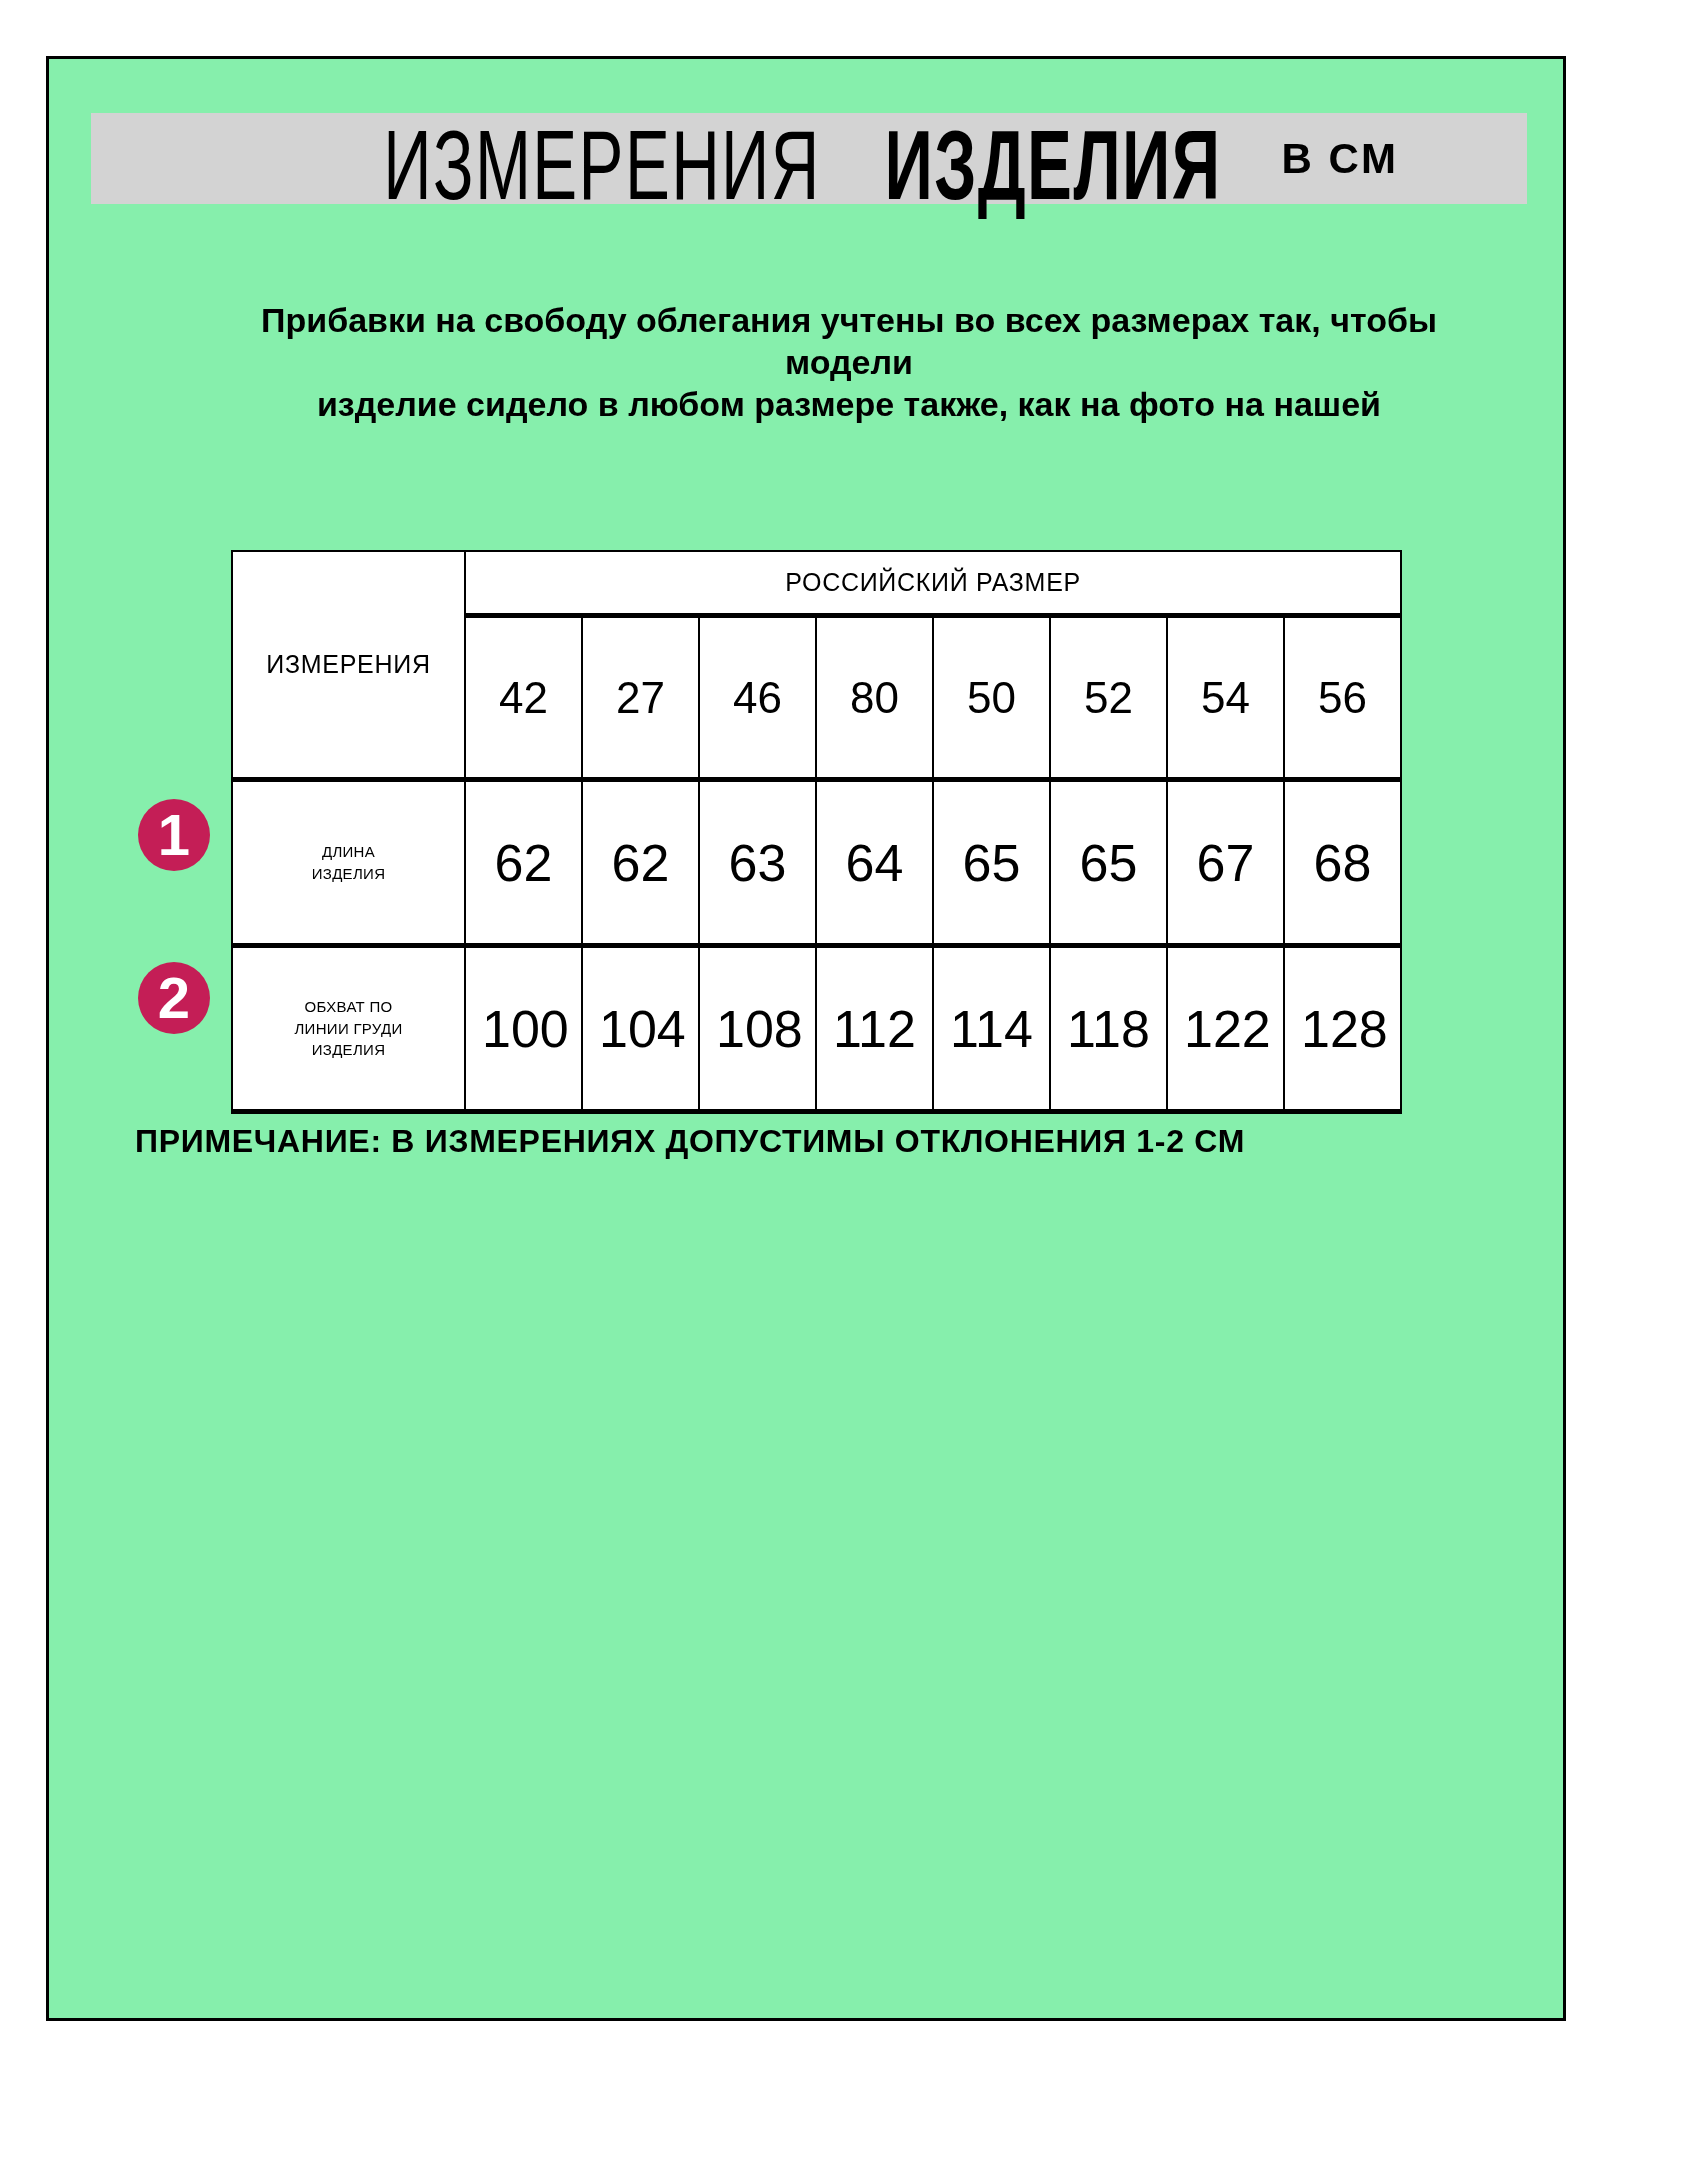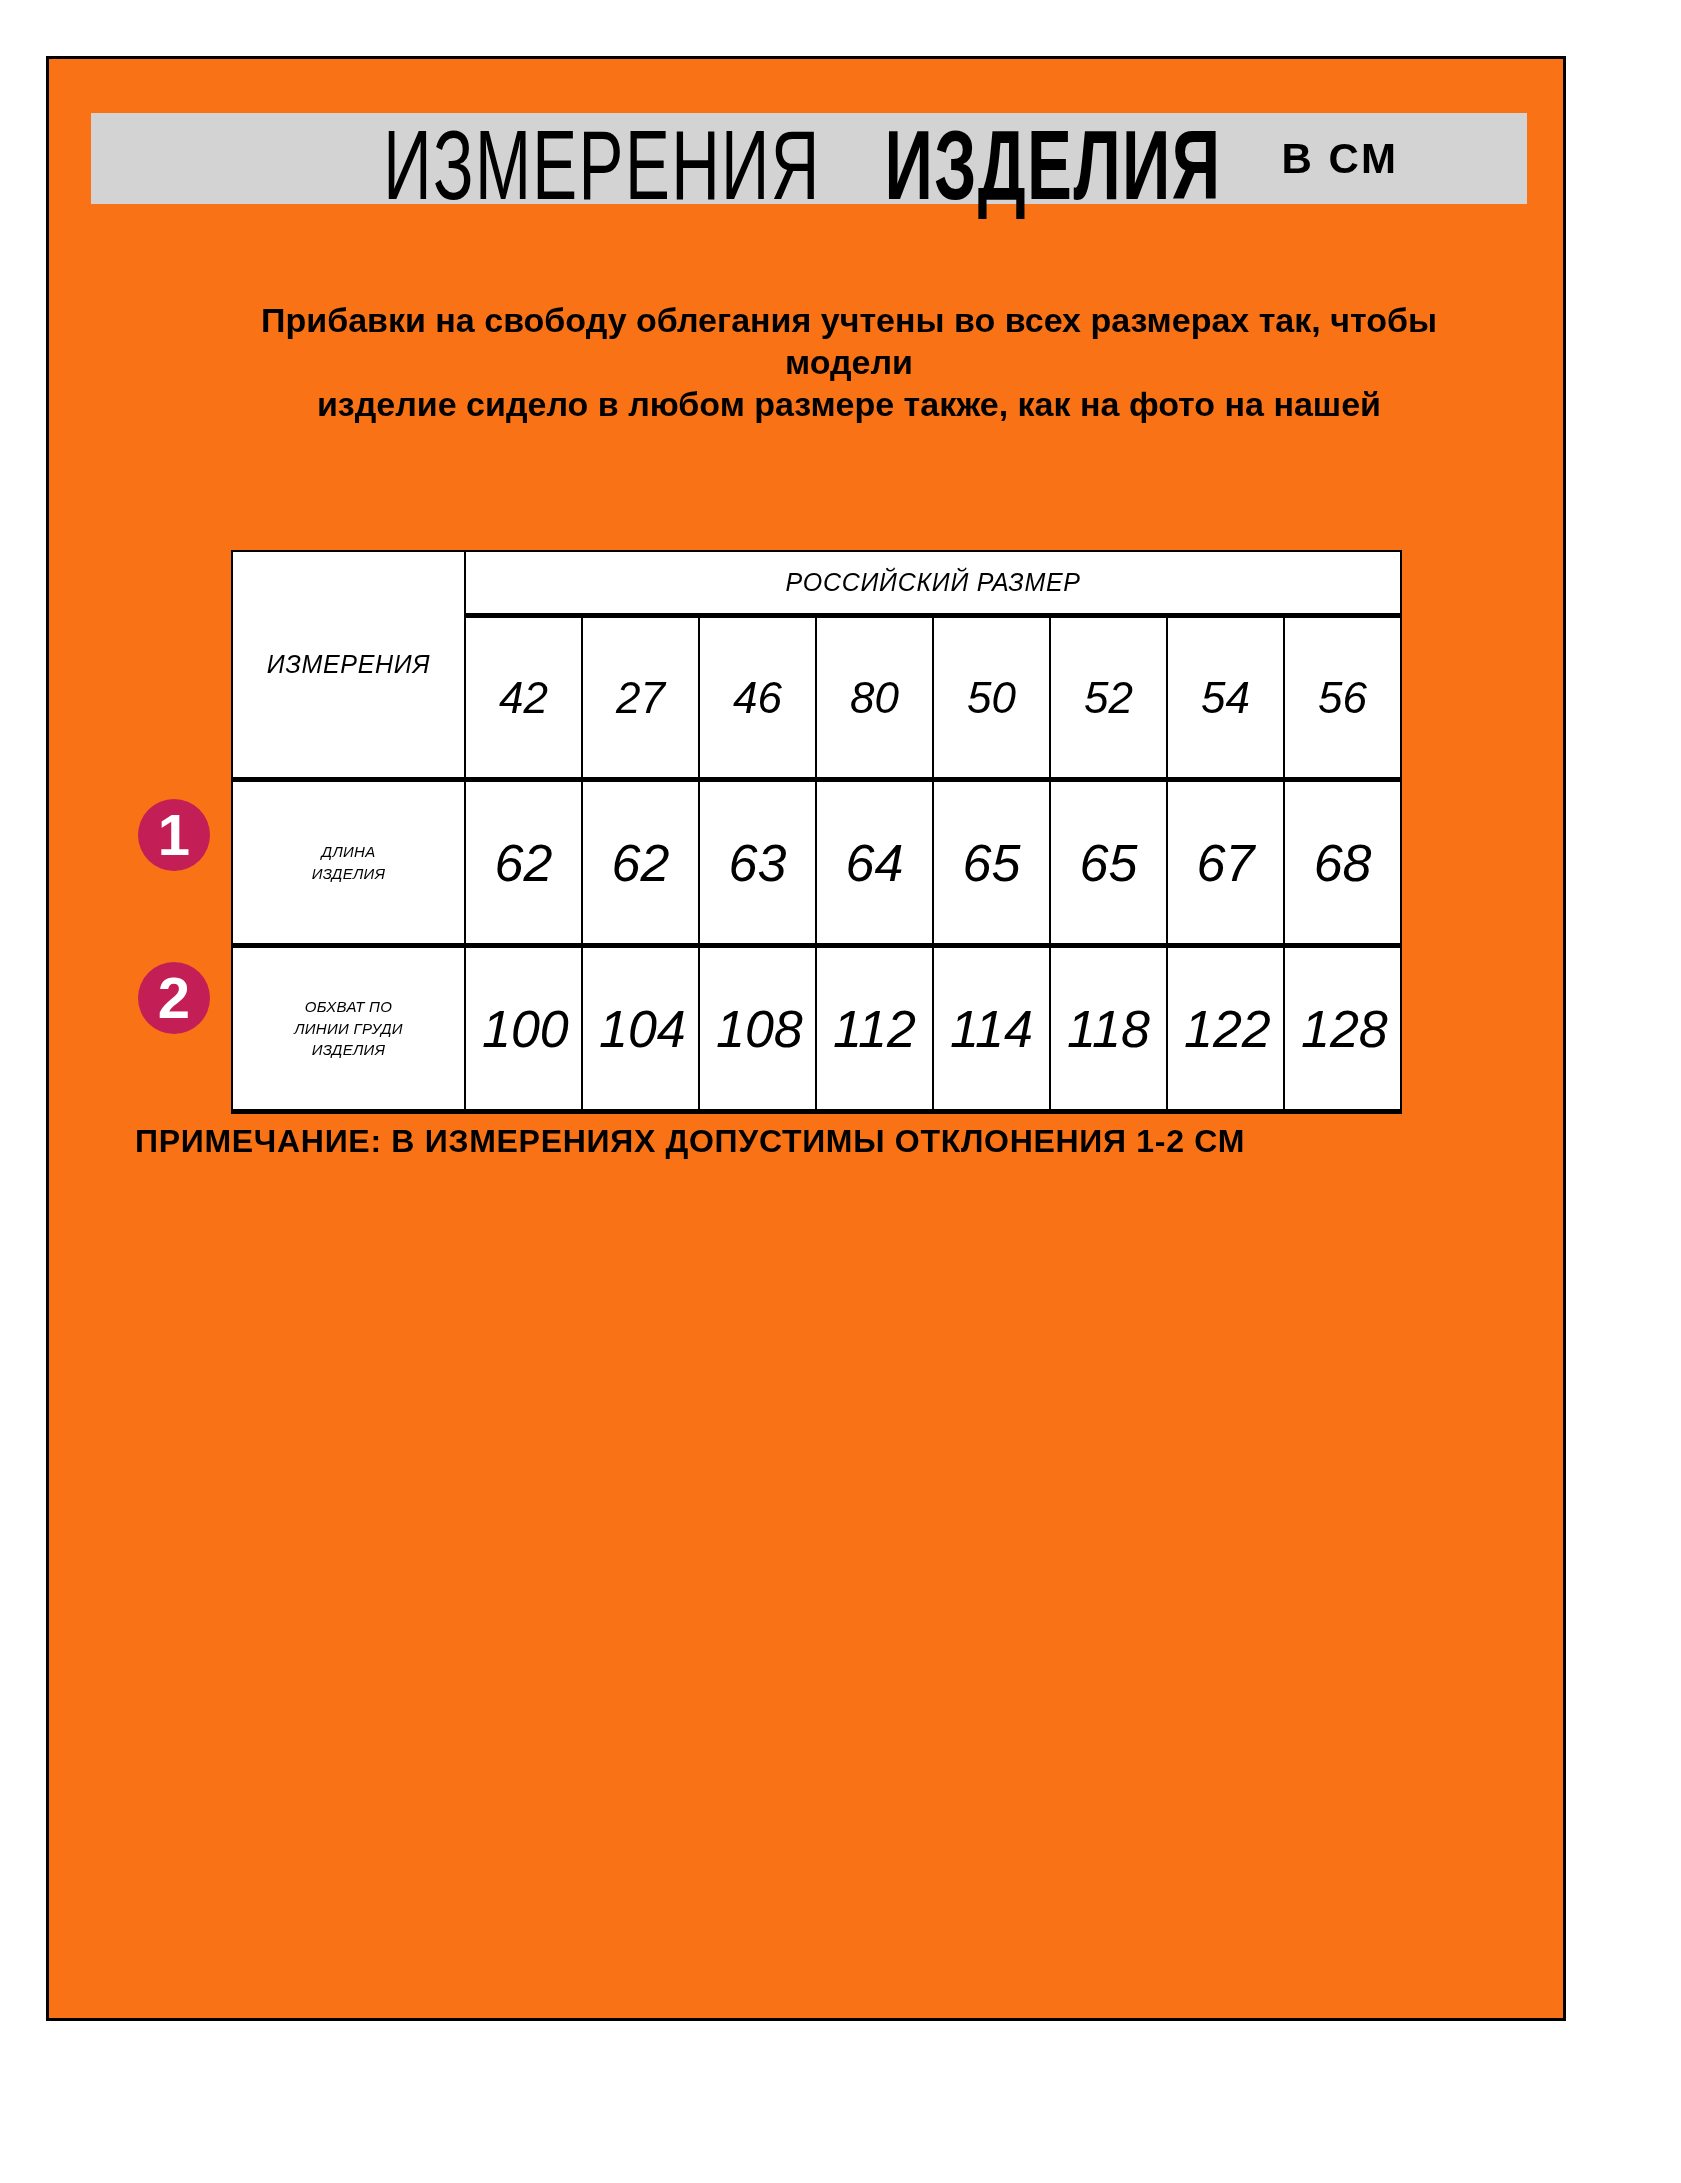--- a/index.html
+++ b/index.html
@@ -3,21 +3,21 @@
 <meta charset="utf-8">
 <style>
   html,body{margin:0;padding:0;background:#ffffff;}
   body{
     width:1682px;height:2183px;position:relative;
     font-family:"Liberation Sans","DejaVu Sans",sans-serif;
     color:#000;
   }
   .frame{
     position:absolute;left:46px;top:56px;width:1520px;height:1965px;
-    border:3.3px solid #000;box-sizing:border-box;background:#f97316;
+    border:3.3px solid #000;box-sizing:border-box;background:#86efac;
   }
   
   .band{
     position:absolute;left:42px;top:54px;width:1436px;height:91px;
     background:#d3d3d3;overflow:visible;
   }
   .band .tword{
     position:absolute;top:56%;white-space:nowrap;
     transform:translate(-50%,-50%) scaleX(0.68);
     font-size:99px;letter-spacing:2px;line-height:1;
@@ -40,21 +40,21 @@
   }
   
   .size-table{
     position:absolute;left:182px;top:491px;width:1168px;
     border-collapse:collapse;table-layout:fixed;
   }
   .size-table col.c-label{width:233px;}
   .size-table col.c-size{width:117px;}
   .size-table th,.size-table td{
     border:2px solid #000;padding:16px;text-align:center;vertical-align:middle;
-    font-weight:400;background:#fff;font-style:italic;
+    font-weight:400;background:#fff;
   }
   tr.hdr-group{height:36px;}
   tr.hdr-sizes{height:164px;}
   tr.data-row{height:166px;}
   .measure-hdr{
     font-size:25px;letter-spacing:0.7px;
     border-bottom:5.3px solid #000 !important;
   }
   .group-hdr{
     font-size:25px;letter-spacing:0.7px;font-weight:400;

